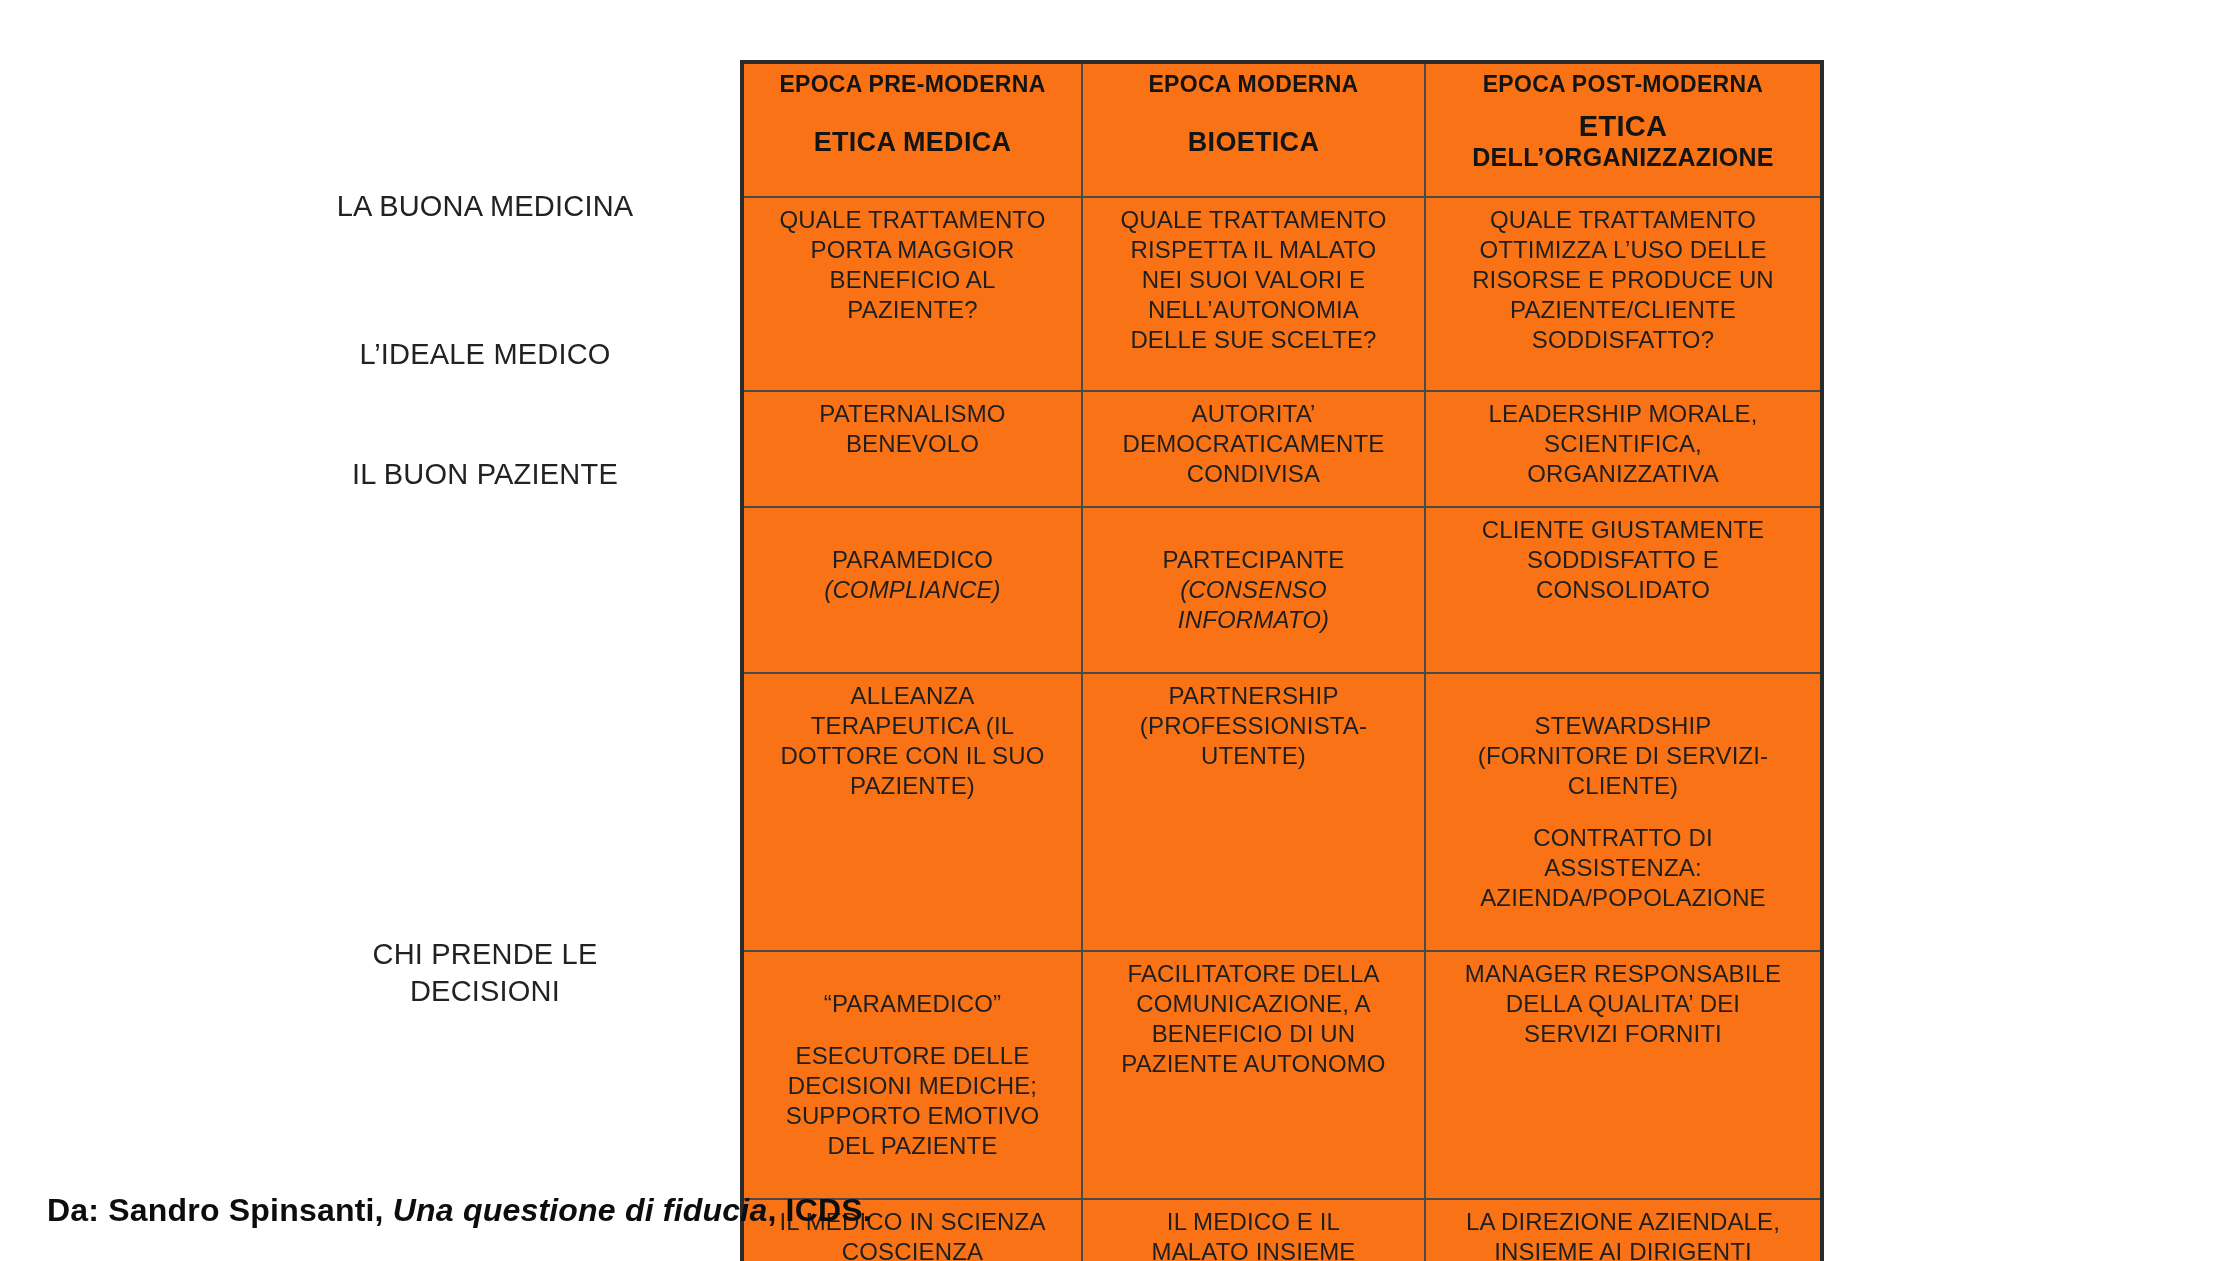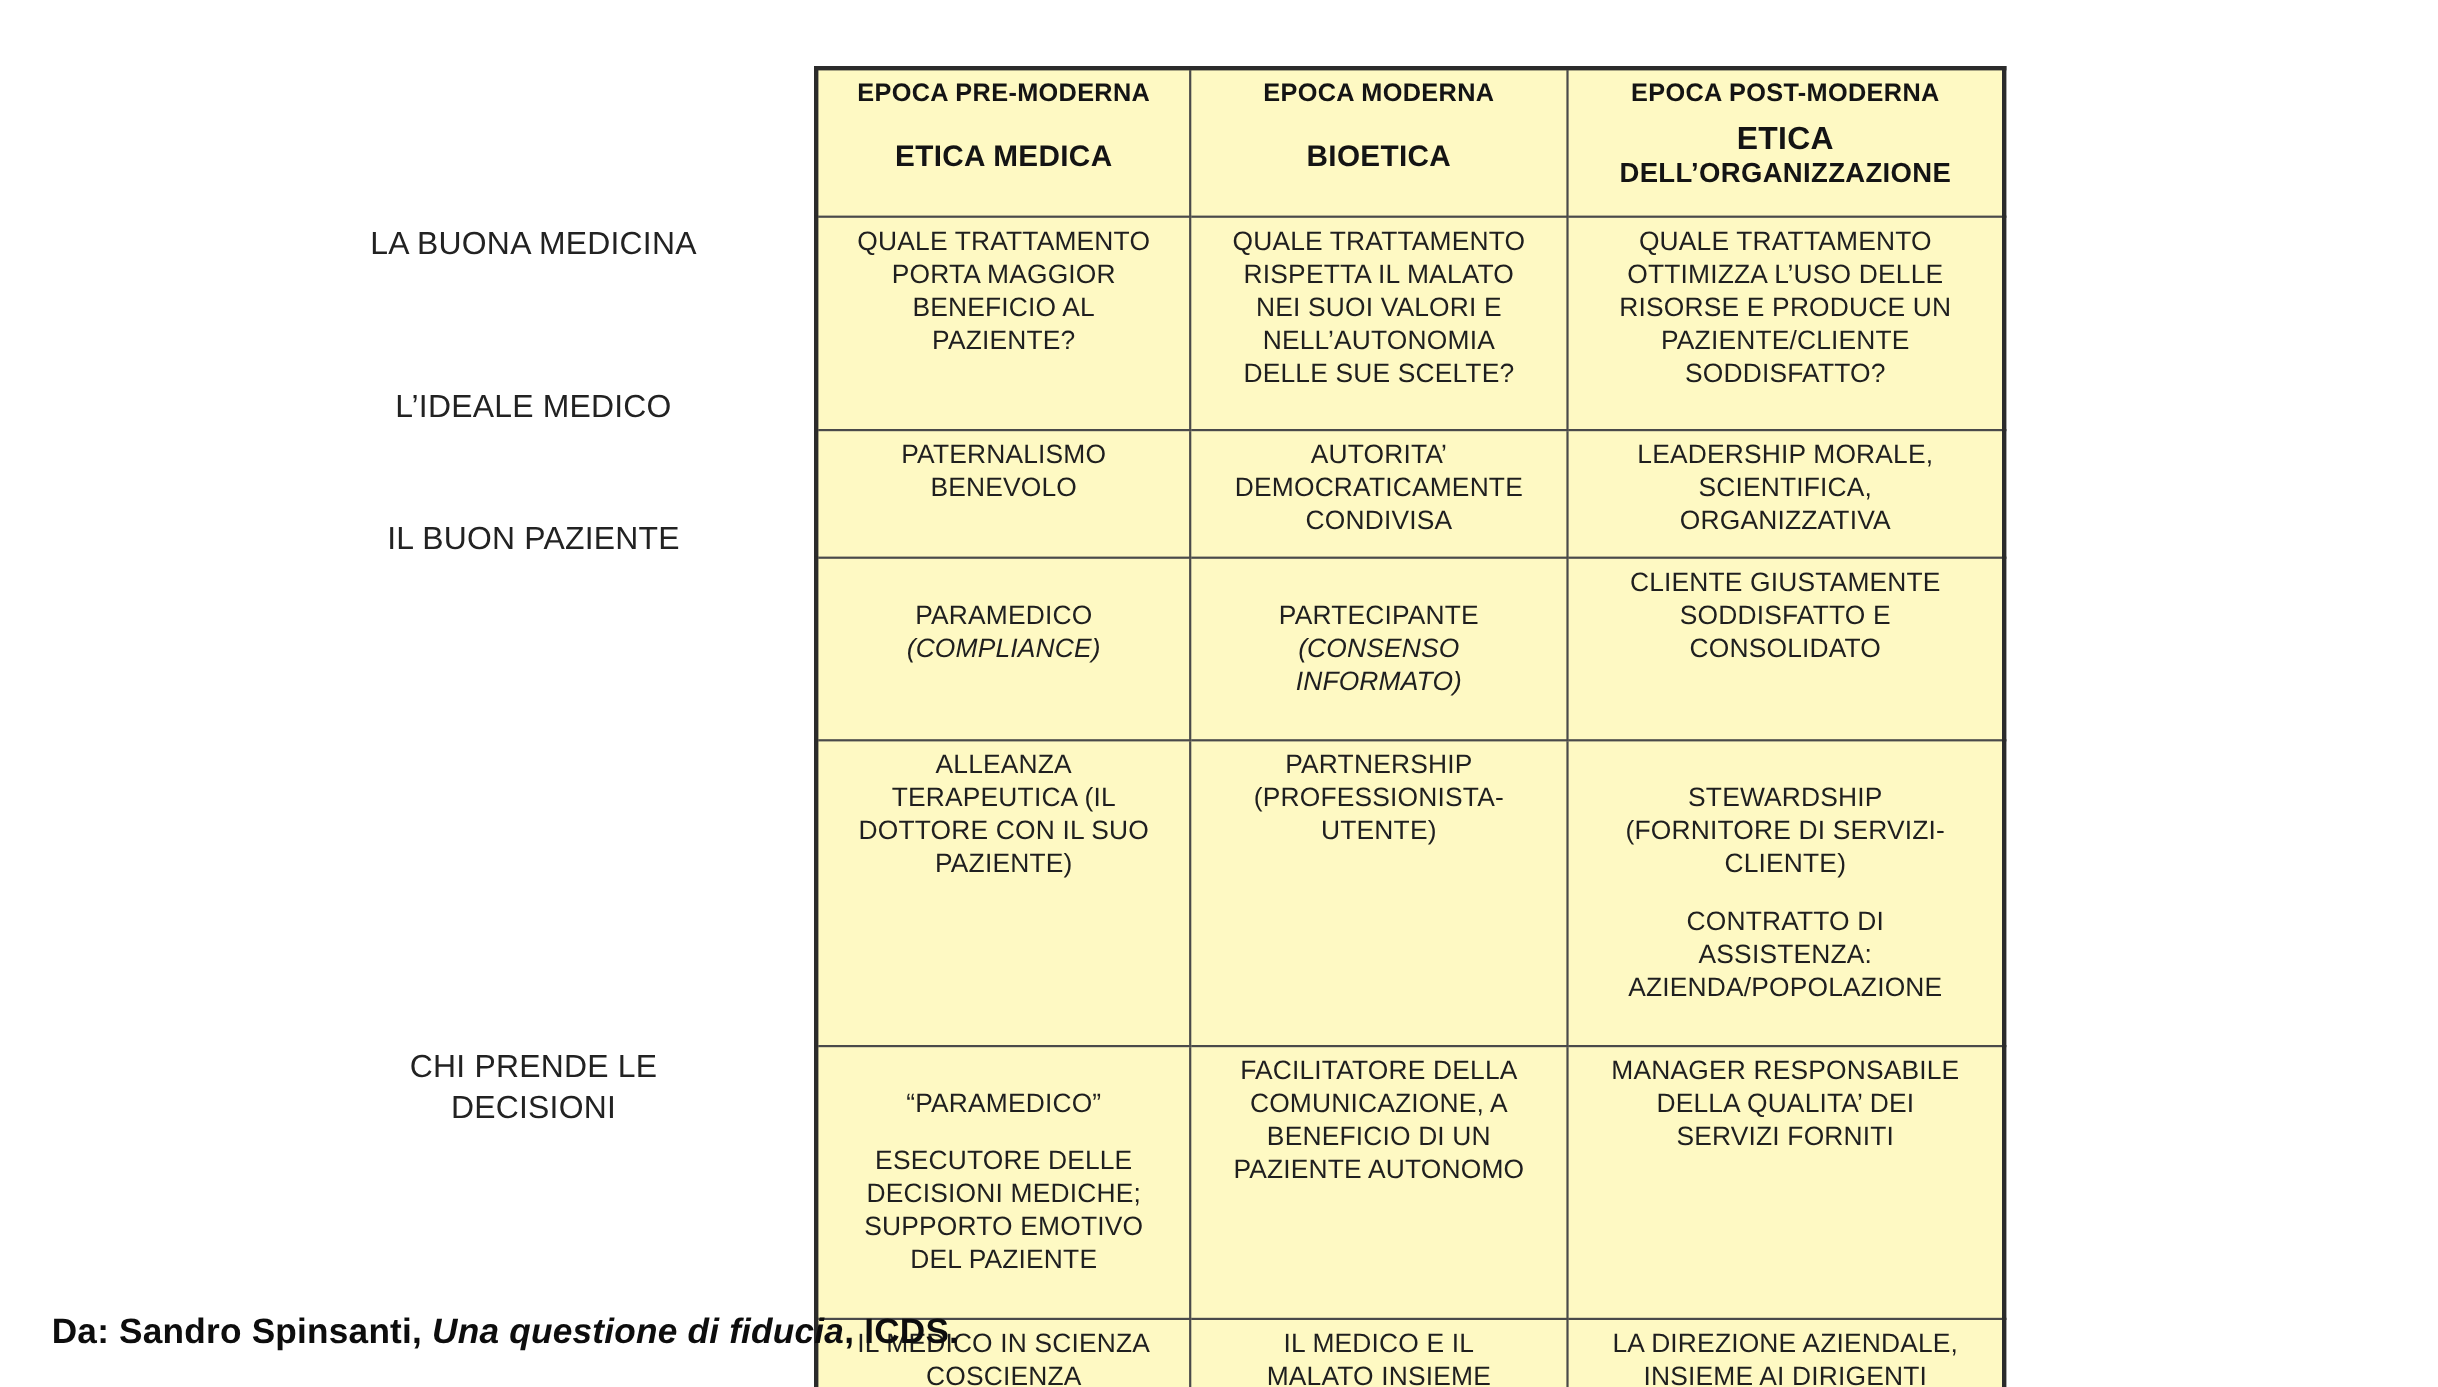--- a/index.html
+++ b/index.html
@@ -20,21 +20,21 @@
   #page {
     position: absolute;
     inset: 0;
     background: #ffffff;
   }
 
   
   #row-labels {
     position: absolute;
     left: 250px;
-    top: 64px;
+    top: 48px;
     width: 470px;
     height: 1080px;
   }
   .row-label {
     position: absolute;
     left: 0;
     width: 470px;
     text-align: center;
     font-size: 29px;
     line-height: 1.28;
@@ -58,21 +58,21 @@
   #grid-table col.c1 { width: 340px; }
   #grid-table col.c2 { width: 343px; }
   #grid-table col.c3 { width: 397px; }
 
   #grid-table th,
   #grid-table td {
     border: 2px solid #4a4a4a;
     padding: 7px 10px;
     vertical-align: top;
     text-align: center;
-    background: #fef9c3;
+    background: #f97316;
   }
 
   
   .hdr {
     height: 118px;
     font-weight: 700;
     color: #141414;
   }
   .hdr .era {
     font-size: 23px;

